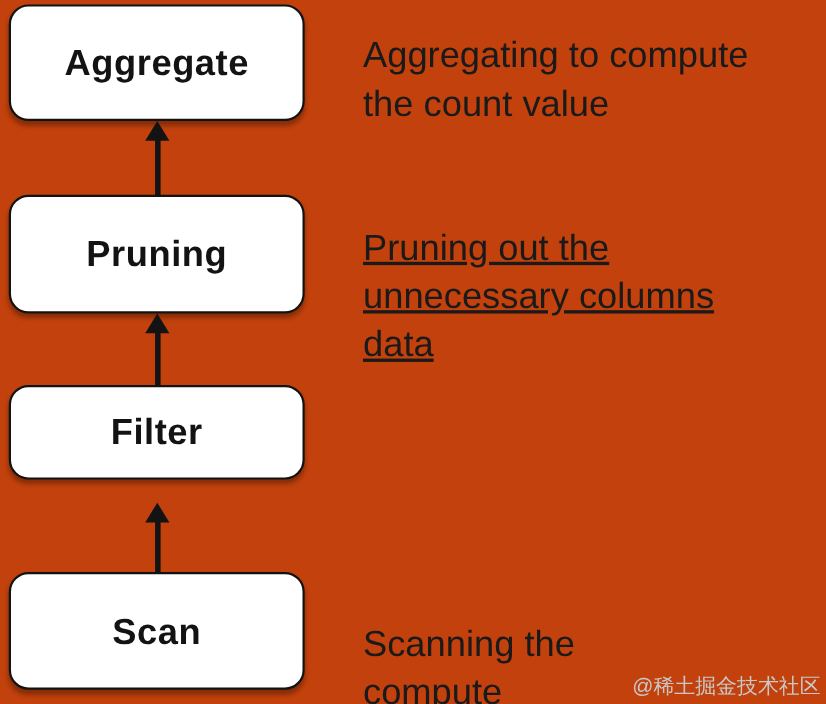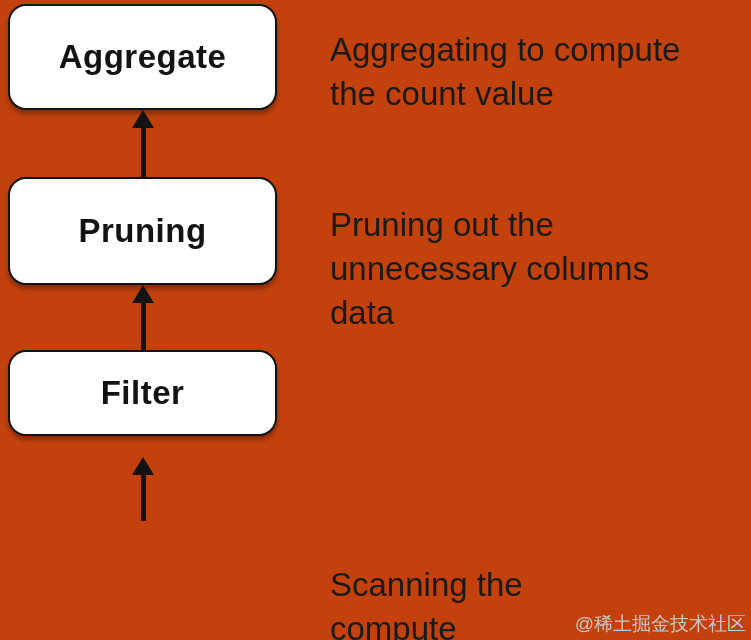--- a/index.html
+++ b/index.html
@@ -73,21 +73,21 @@
     position: absolute;
     left: 330px;
     width: 412px;
     font-size: 33px;
     line-height: 44px;
     color: #1a1a1a;
     white-space: pre-line;
     margin-top: 16px;
   }
   .desc1 { top: 12px; }
-  .desc2 { top: 187px; }
+  .desc2 { top: 187px; text-decoration: underline; }
   .desc3 { top: 382px; }
   .desc4 { top: 547px; }
 
   
   .watermark {
     position: absolute;
     right: 5px;
     top: 611px;
     font-size: 19px;
     color: #c8c8c8;
@@ -99,20 +99,23 @@
 <div class="canvas">
 
   <div class="node box1">
     <span class="node-label">Aggregate</span>
   </div>
   <div class="node box2">
     <span class="node-label">Pruning</span>
   </div>
   <div class="node box3">
     <span class="node-label">Filter</span>
+  </div>
+  <div class="node box4">
+    <span class="node-label">Scan</span>
   </div>
 
   <div class="arrow arrow1">
     <span class="arrow-head"></span>
     <span class="arrow-shaft"></span>
   </div>
   <div class="arrow arrow2">
     <span class="arrow-head"></span>
     <span class="arrow-shaft"></span>
   </div>

